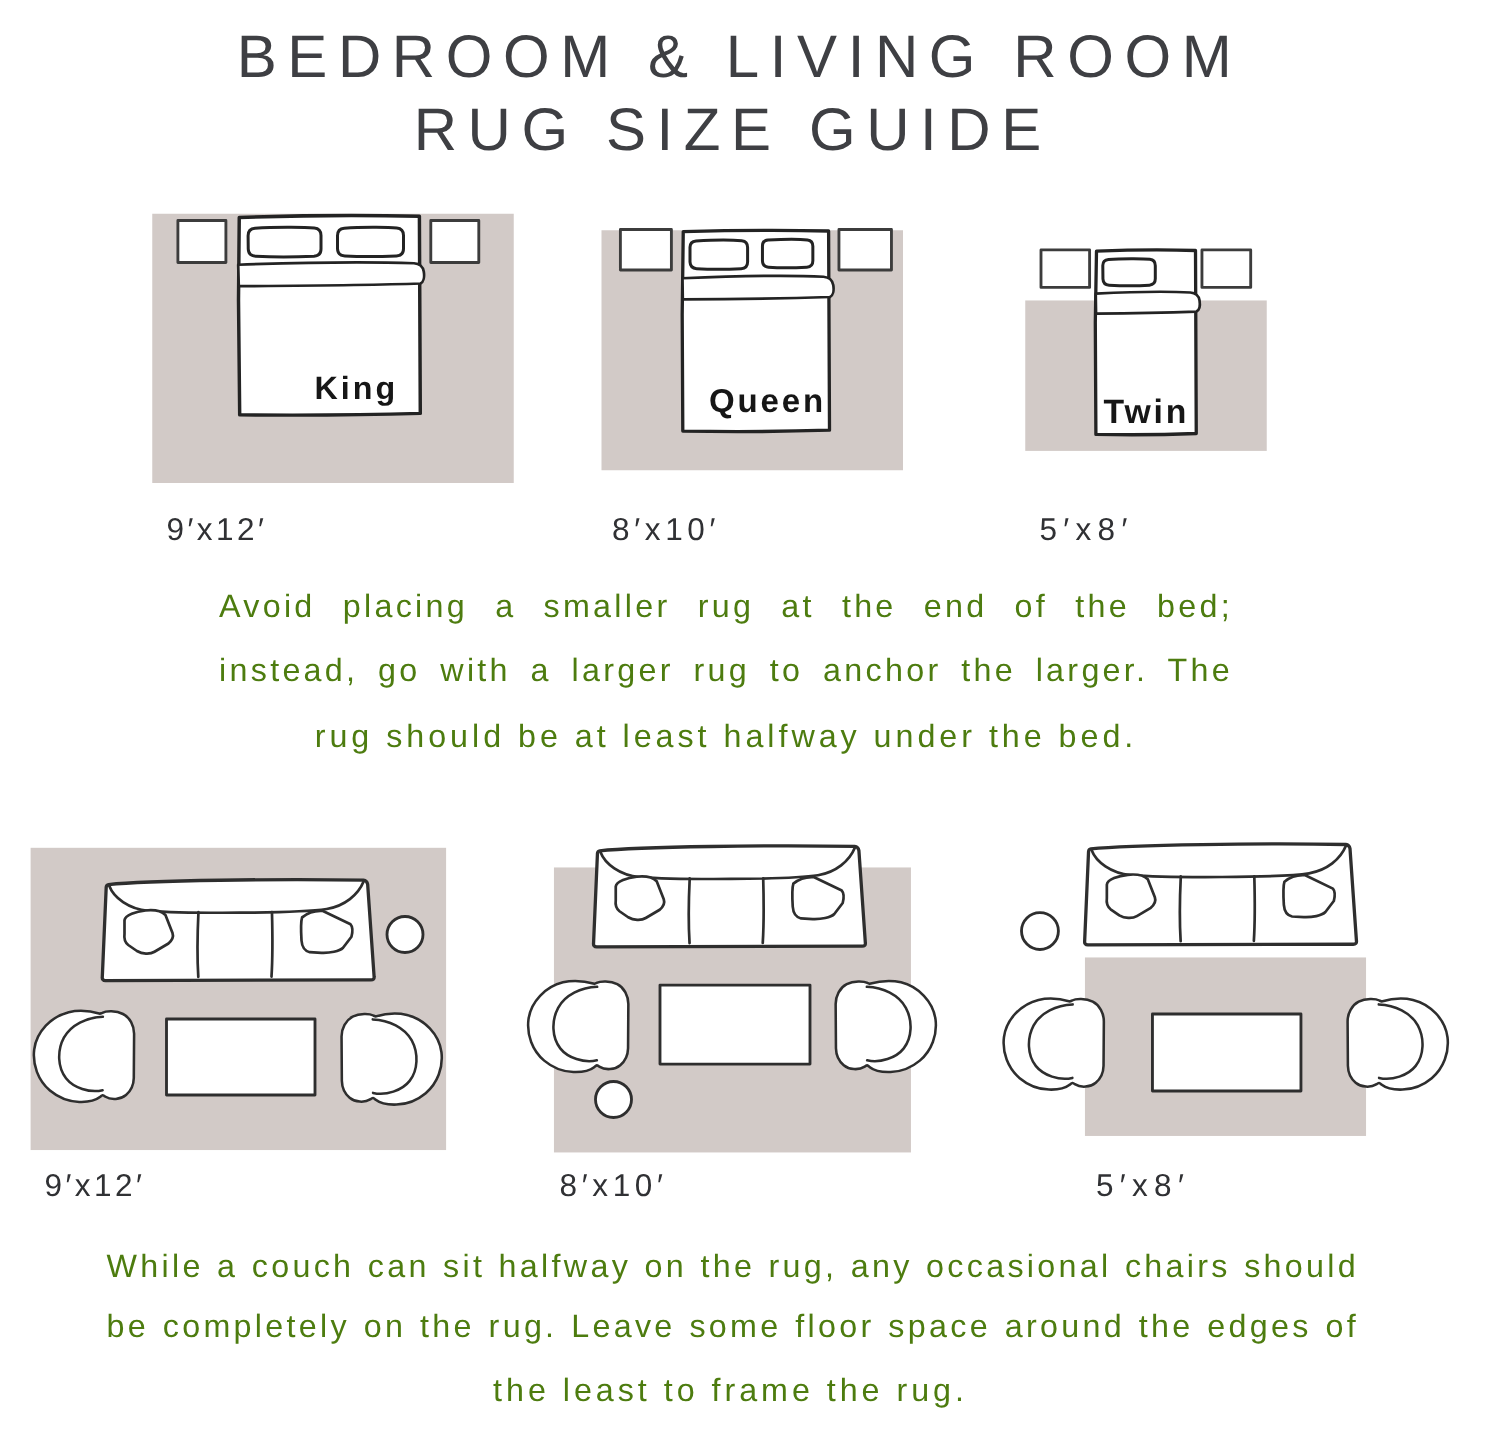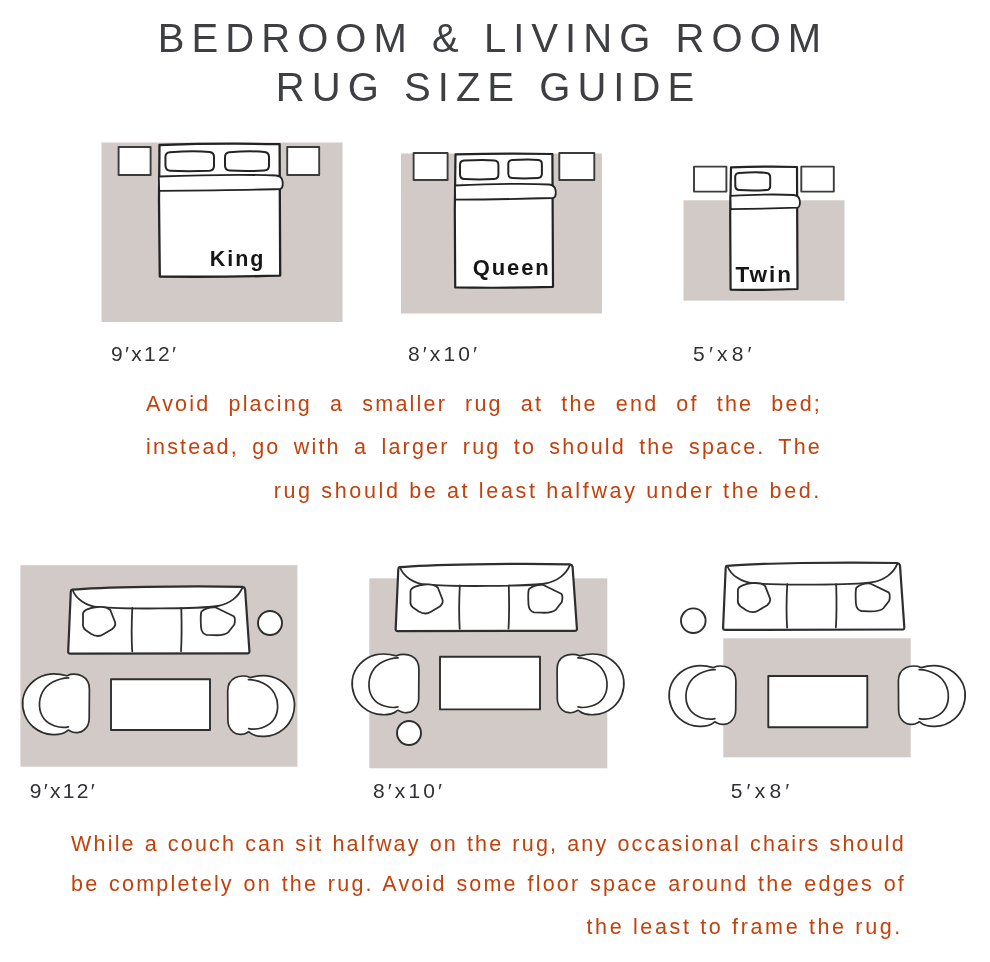--- a/index.html
+++ b/index.html
@@ -1,21 +1,21 @@
 <!DOCTYPE html>
 <html><head>
 <meta charset="utf-8">
 <style>
   html,body{margin:0;padding:0;background:#ffffff;}
   body{width:990px;height:962px;position:relative;font-family:"Liberation Sans",sans-serif;}
   .abs{position:absolute;}
   .title{color:#3e3f43;font-size:40px;letter-spacing:7.05px;white-space:nowrap;}
-  .para{color:#c2410c;font-size:21.5px;letter-spacing:2.2px;line-height:normal;}
+  .para{color:#4d7c0f;font-size:21.5px;letter-spacing:2.2px;line-height:normal;}
   .jline{text-align:justify;text-align-last:justify;}
-  .cline{text-align:right;letter-spacing:2.65px;}
+  .cline{text-align:center;letter-spacing:2.65px;}
   .sizelab{color:#303134;font-size:21px;letter-spacing:1px;white-space:nowrap;}
 </style>
 </head>
 <body>
 
 <div class="abs title" style="left:0;width:990px;text-align:center;top:16px;margin-left:-2px;">BEDROOM &amp; LIVING ROOM</div>
 
 <div class="abs title" style="left:0;width:990px;text-align:center;top:64.5px;margin-left:-6.5px;">RUG SIZE GUIDE</div>
 
 <svg class="abs" style="left:0;top:0;" width="990" height="962" viewBox="0 0 990 962" fill="none" stroke-linecap="round" stroke-linejoin="round">
@@ -120,27 +120,27 @@
 </svg>
 
 <div class="abs sizelab" style="left:111px;top:342.2px;letter-spacing:2.3px;">9′x12′</div>
 
 <div class="abs sizelab" style="left:408px;top:342.2px;letter-spacing:3.1px;">8′x10′</div>
 
 <div class="abs sizelab" style="left:693px;top:342.2px;letter-spacing:4.2px;">5′x8′</div>
 
 <div class="abs para jline" style="left:146px;top:392px;width:676px;">Avoid placing a smaller rug at the end of the bed;</div>
 
-<div class="abs para jline" style="left:146px;top:435.4px;width:676px;">instead, go with a larger rug to should the space. The</div>
+<div class="abs para jline" style="left:146px;top:435.4px;width:676px;">instead, go with a larger rug to anchor the larger. The</div>
 
 <div class="abs para cline" style="left:146px;top:478.8px;width:676px;">rug should be at least halfway under the bed.</div>
 
 <div class="abs sizelab" style="left:29.7px;top:778.8px;letter-spacing:2.3px;">9′x12′</div>
 
 <div class="abs sizelab" style="left:373px;top:778.8px;letter-spacing:3.1px;">8′x10′</div>
 
 <div class="abs sizelab" style="left:730.7px;top:778.8px;letter-spacing:4.2px;">5′x8′</div>
 
 <div class="abs para jline" style="left:71px;top:832px;width:835px;">While a couch can sit halfway on the rug, any occasional chairs should</div>
 
-<div class="abs para jline" style="left:71px;top:871.9px;width:835px;">be completely on the rug. Avoid some floor space around the edges of</div>
+<div class="abs para jline" style="left:71px;top:871.9px;width:835px;">be completely on the rug. Leave some floor space around the edges of</div>
 
 <div class="abs para cline" style="left:71px;top:914.8px;width:832px;">the least to frame the rug.</div>
 
 </body></html>

